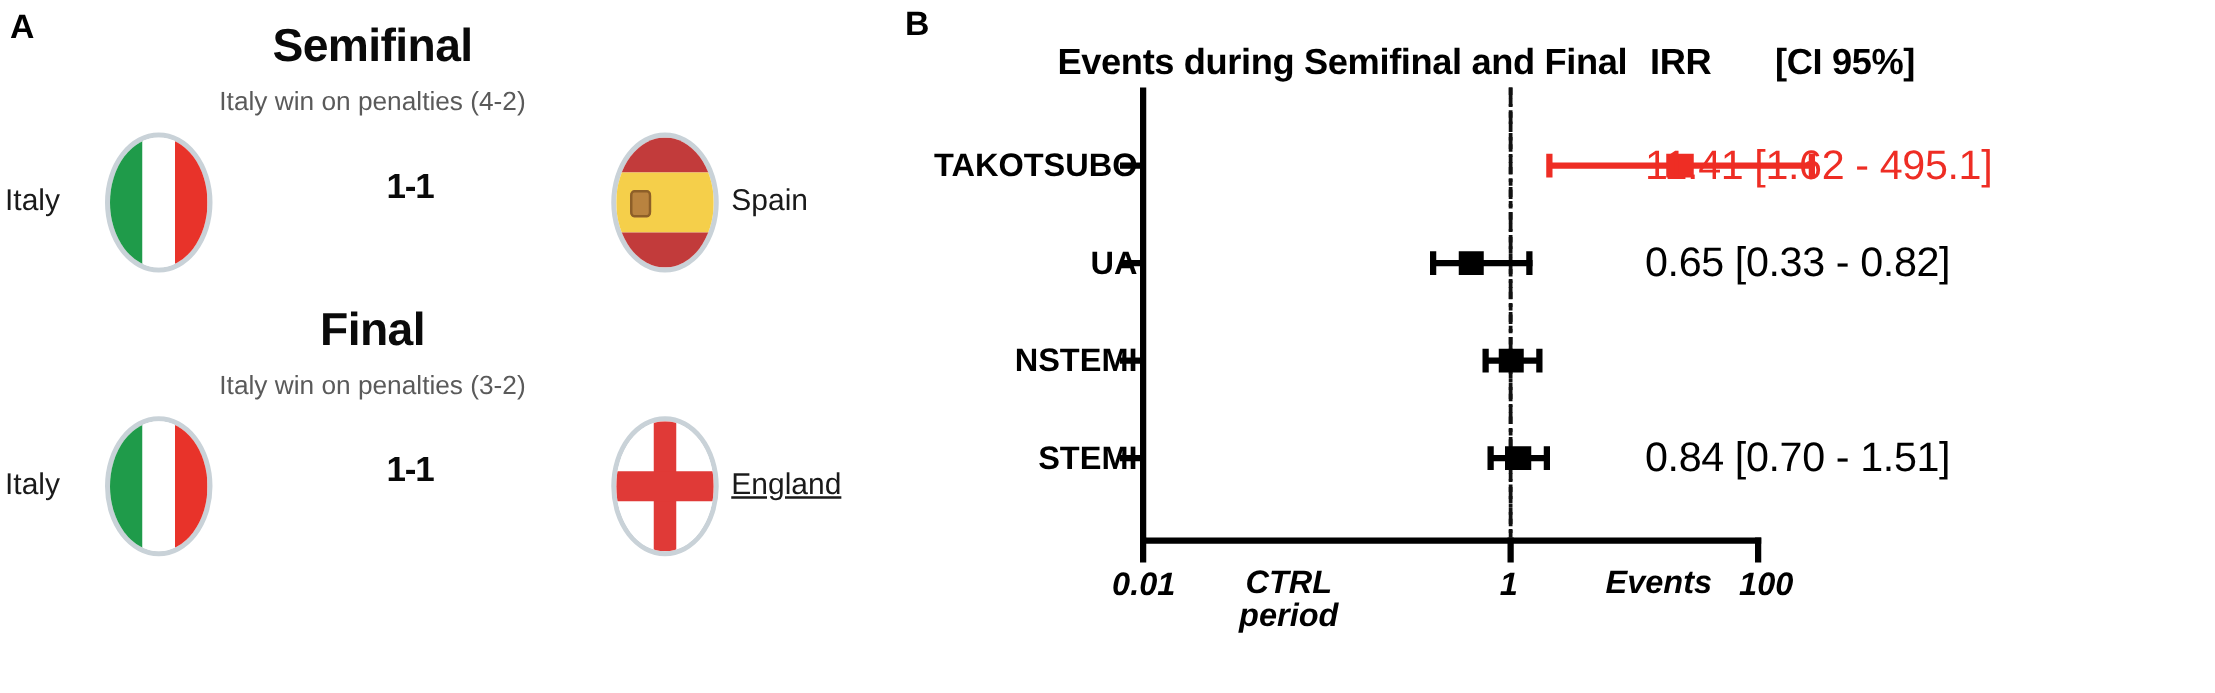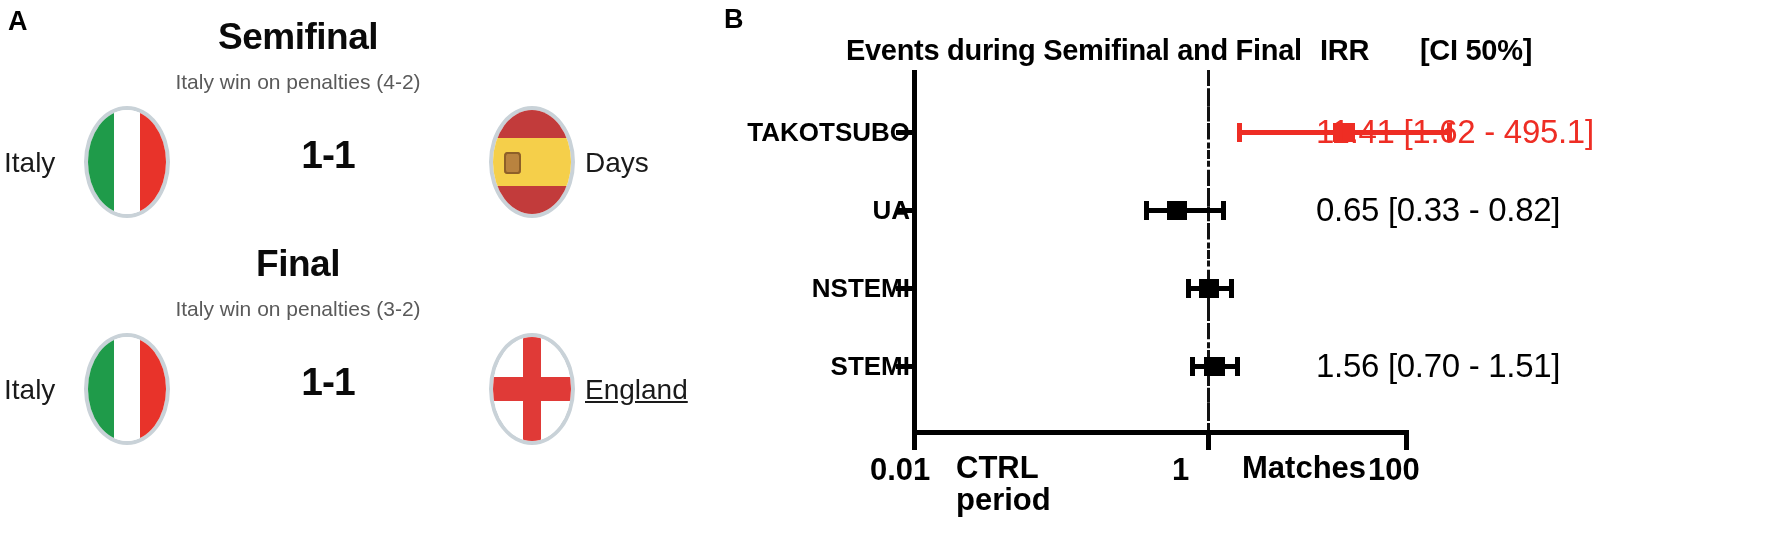--- a/index.html
+++ b/index.html
@@ -44,27 +44,27 @@
     text-align:center;
     font-size:21px;
     color:#5a5a5a;
     left:-62px;
   }
   .match-score{
     position:absolute;
     width:120px;
     text-align:center;
     font-weight:bold;
-    font-size:39px;
+    font-size:28px;
     color:#0a0a0a;
     letter-spacing:-1px;
   }
   .team-name{
     position:absolute;
-    font-size:28px;
+    font-size:24px;
     color:#1a1a1a;
     white-space:nowrap;
   }
 
   
   .flag{
     position:absolute;
     width:86px;height:112px;
     border-radius:50%;
     border:4px solid #c9d2d8;
@@ -142,22 +142,22 @@
     font-weight:normal;font-size:33px;color:#000;
     white-space:nowrap;line-height:40px;
     letter-spacing:-0.3px;
   }
   .row-red .fp-ci,.row-red .fp-cap,.row-red .fp-box{background:#ee2d24;}
   .row-red .fp-value{color:#ee2d24;}
 
   
   .xlab{
     position:absolute;
-    font-weight:bold;font-size:31px;color:#000;
-    text-align:left;white-space:nowrap;
+    font-weight:bold;font-size:26px;color:#000;
+    text-align:center;white-space:nowrap;font-style:italic;
   }
   .xlab-two{line-height:1.02;}
   #xlab-min{left:150px;top:440px;width:90px;}
   #xlab-ctrl{left:236px;top:440px;width:150px;}
   #xlab-one{left:452px;top:440px;width:70px;}
   #xlab-days{left:522px;top:440px;width:170px;}
   #xlab-max{left:648px;top:440px;width:90px;}
 </style>
 </head>
 <body>
@@ -182,21 +182,21 @@
     <div class="match-score" style="left:268px;top:117px;">1-1</div>
 
     <div class="flag flag-es" style="left:489px;top:90px;">
       <div class="flag-inner">
           <div class="s1"></div>
           <div class="s2"></div>
           <div class="s3"></div>
           <div class="crest"></div>
         </div>
     </div>
-    <div class="team-name" style="left:585px;top:131px;">Days</div>
+    <div class="team-name" style="left:585px;top:131px;">Spain</div>
   </div>
 
   <div class="matchA" id="match-final">
     <div class="match-title" style="top:0px;">Final</div>
     <div class="match-subtitle" style="top:54px;">Italy win on penalties (3-2)</div>
 
     <div class="team-name" style="left:4px;top:131px;">Italy</div>
     <div class="flag flag-it" style="left:84px;top:90px;">
       <div class="flag-inner">
           <div class="s1"></div>
@@ -216,21 +216,21 @@
     </div>
     <div class="team-name" style="left:585px;top:131px;text-decoration:underline;">England</div>
   </div>
 
   <div class="panel-letter" id="letter-b">B</div>
 
   <div id="panelB">
 
     <div class="bp-title" id="bp-title-main">Events during Semifinal and Final</div>
     <div class="bp-title" id="bp-title-irr">IRR</div>
-    <div class="bp-title" id="bp-title-ci">[CI 50%]</div>
+    <div class="bp-title" id="bp-title-ci">[CI 95%]</div>
 
     <div class="axis-line" id="yaxis"></div>
     <div class="axis-line" id="xaxis"></div>
     <div class="axis-line" id="xtick-left"></div>
     <div class="axis-line" id="xtick-mid"></div>
     <div class="axis-line" id="xtick-right"></div>
     <div id="refline"></div>
 
     <div class="fp-row row-red" style="top:100px;">
       <div class="fp-label">TAKOTSUBO</div>
@@ -261,28 +261,28 @@
       <div class="fp-box" style="left:479px;width:20px;"></div>
     </div>
 
     <div class="fp-row" style="top:334px;">
       <div class="fp-label">STEMI</div>
       <div class="fp-tick"></div>
       <div class="fp-ci" style="left:472px;width:47px;"></div>
       <div class="fp-cap" style="left:470px;"></div>
       <div class="fp-cap" style="left:515px;"></div>
       <div class="fp-box" style="left:484px;width:21px;"></div>
-      <div class="fp-value">1.56 [0.70 - 1.51]</div>
+      <div class="fp-value">0.84 [0.70 - 1.51]</div>
     </div>
 
     <div class="xlab" id="xlab-min">0.01</div>
     <div class="xlab xlab-two" id="xlab-ctrl">
       <div>CTRL</div>
       <div>period</div>
     </div>
     <div class="xlab" id="xlab-one">1</div>
     <div class="xlab xlab-two" id="xlab-days">
-      <div>Matches</div>
+      <div>Events</div>
     </div>
     <div class="xlab" id="xlab-max">100</div>
 
   </div>
 </div>
 
 </body></html>

